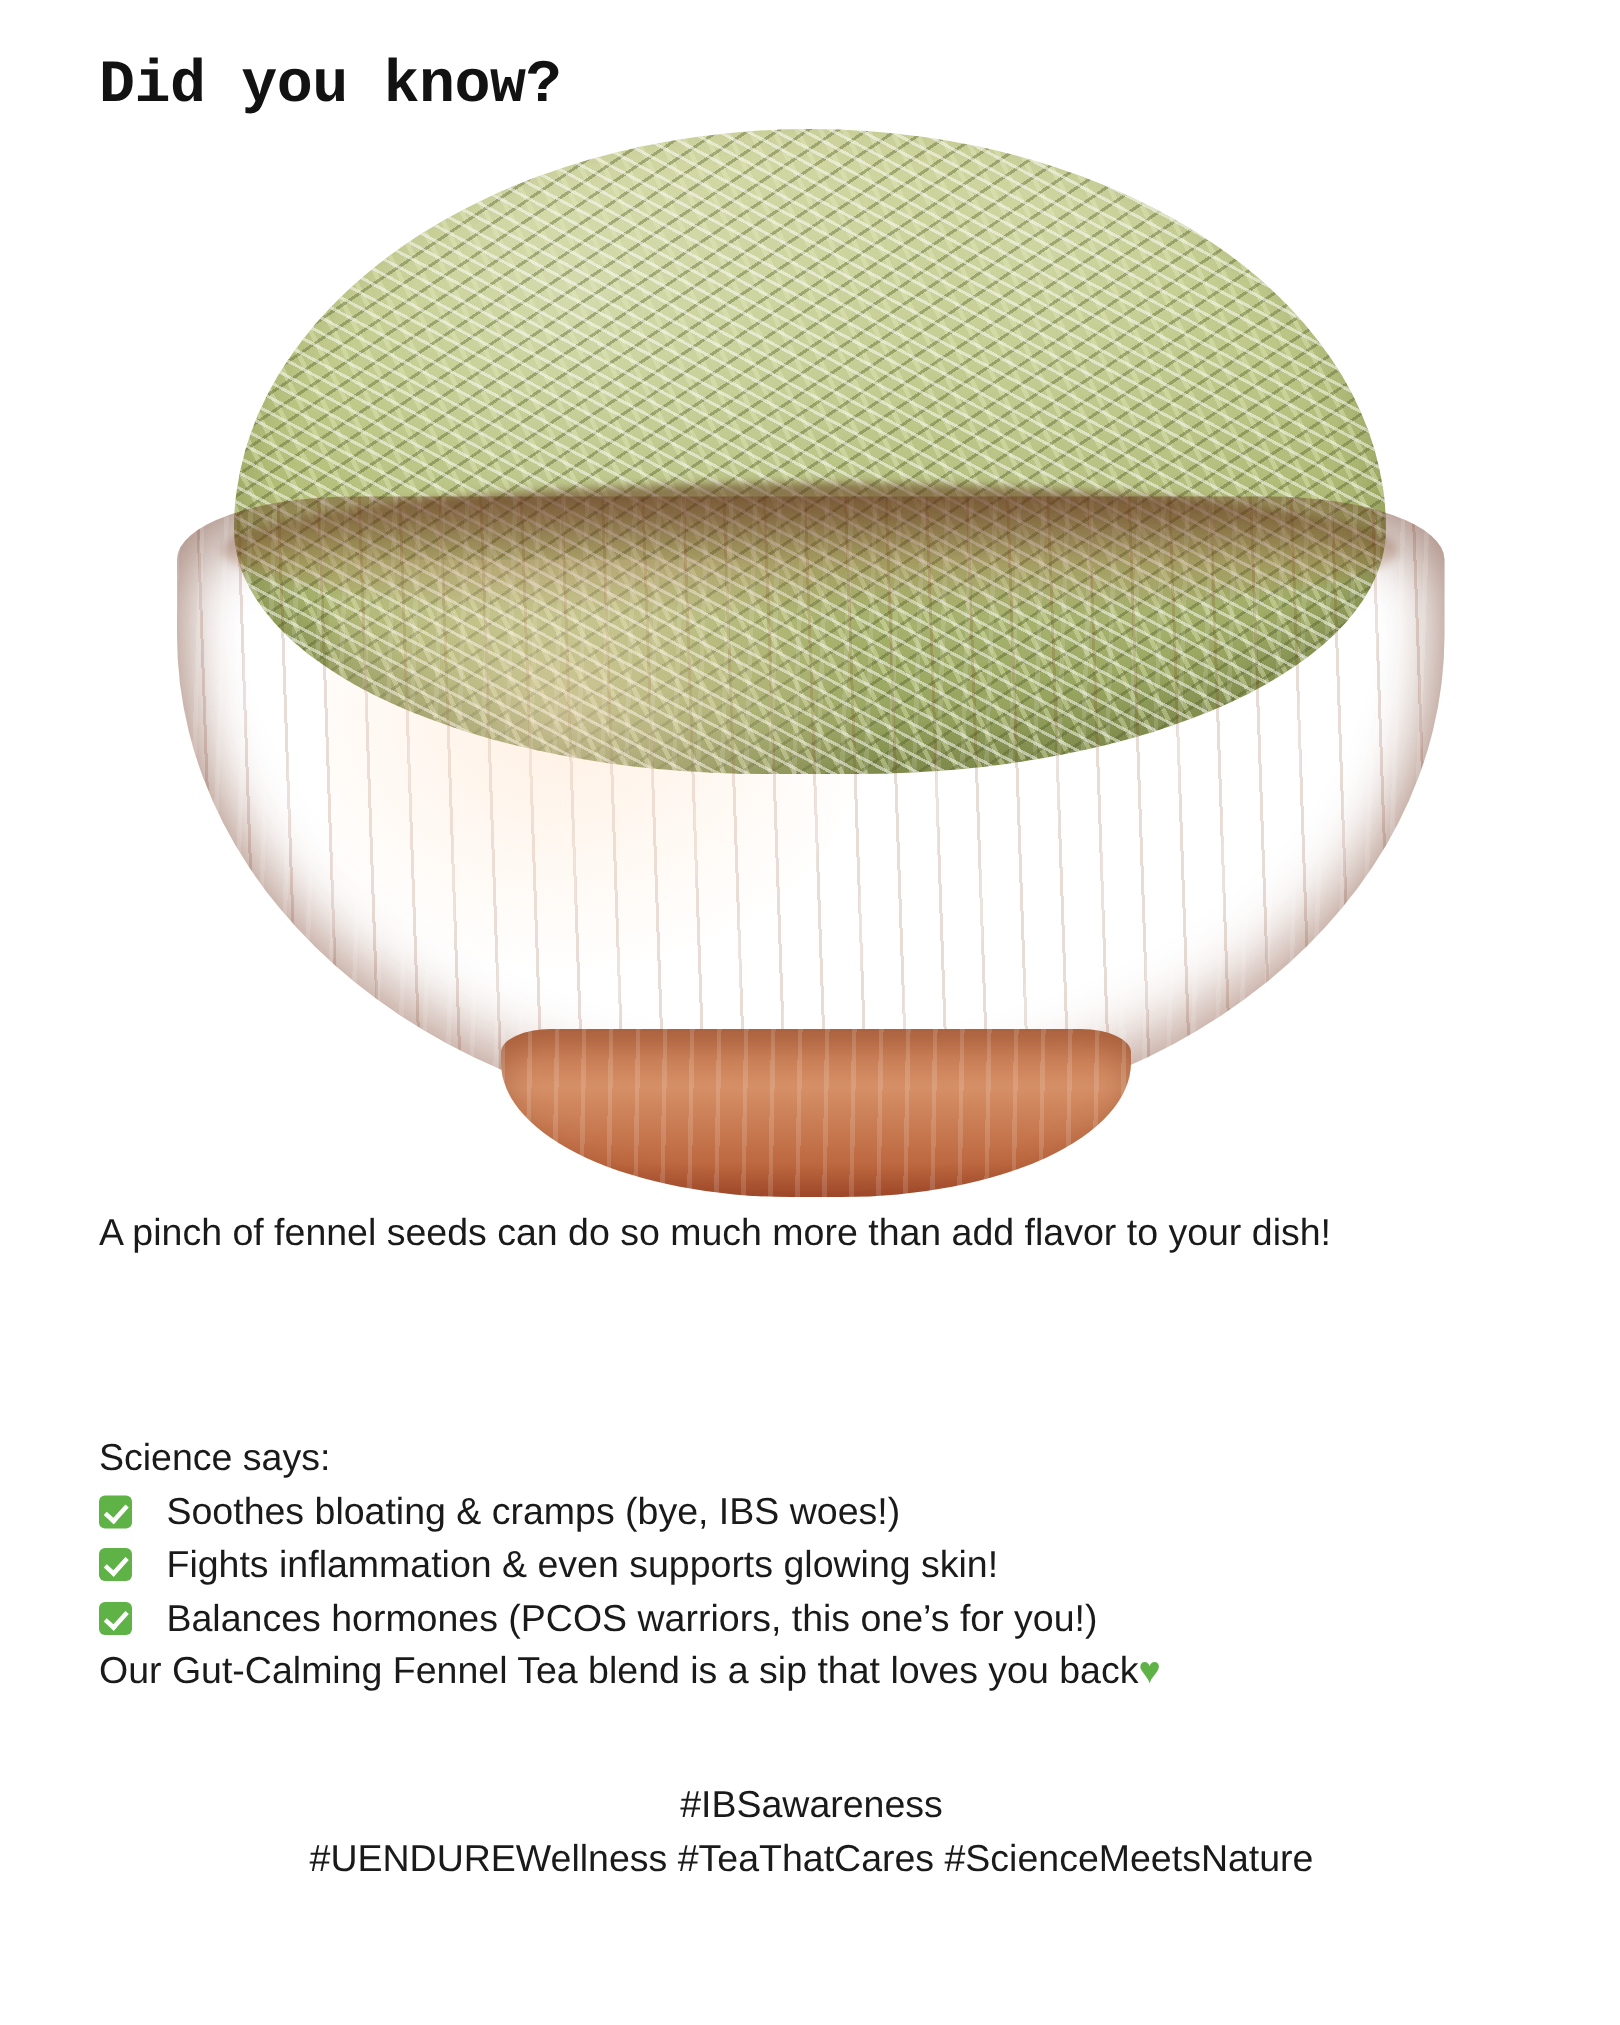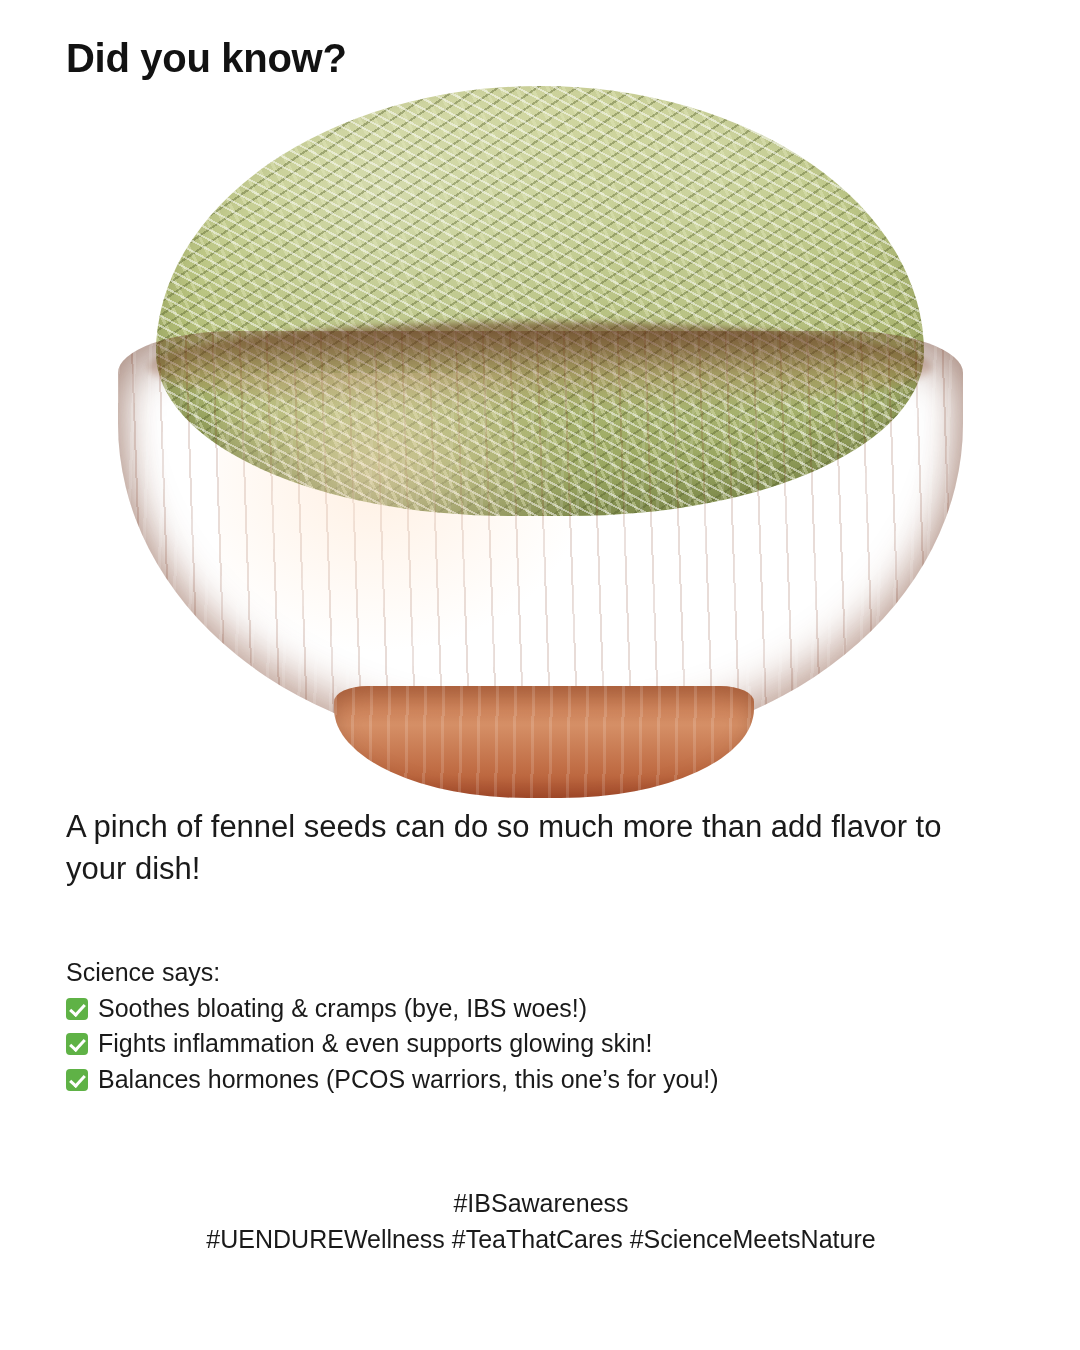--- a/index.html
+++ b/index.html
@@ -25,20 +25,21 @@
 
   .headline {
     position: absolute;
     left: 66px;
     top: 34px;
     font-size: 40px;
     font-weight: 600;
     letter-spacing: -0.3px;
     color: #121212;
     line-height: 1.2;
+    font-family: Liberation Mono, monospace;
   }
 
   
   .photo {
     position: absolute;
     left: 96px;
     top: 86px;
     width: 888px;
     height: 700px;
   }
@@ -148,39 +149,39 @@
     inset: 0;
     background-image: repeating-linear-gradient(91deg, rgba(255,255,255,0.14) 0px, rgba(255,255,255,0.14) 3px, rgba(0,0,0,0) 3px, rgba(0,0,0,0) 18px);
   }
 
   
   .intro {
     position: absolute;
     left: 66px;
     top: 806px;
     width: 910px;
-    font-size: 31px;
+    font-size: 25px;
     line-height: 1.35;
     color: #1a1a1a;
   }
 
   .science {
     position: absolute;
     left: 66px;
     top: 955px;
     width: 950px;
     font-size: 25px;
     line-height: 1.42;
     color: #1a1a1a;
   }
   .science .lead { display: block; }
   .bullet {
     display: flex;
     align-items: baseline;
-    gap: 10px;
+    gap: 23px;
   }
   .check {
     display: inline-block;
     width: 22px;
     height: 22px;
     border-radius: 4px;
     background: #5fb246;
     position: relative;
     flex: 0 0 auto;
     transform: translateY(3px);
@@ -240,20 +241,21 @@
     <div class="bullet">
       <span class="check"></span>
       <span>Fights inflammation &amp; even supports glowing skin!</span>
     </div>
 
     <div class="bullet">
       <span class="check"></span>
       <span>Balances hormones (PCOS warriors, this one’s for you!)</span>
     </div>
 
+    <span class="closing"><span>Our Gut-Calming Fennel Tea blend is a sip that loves you back</span><span class="heart">♥</span></span>
   </div>
 
   <div class="hashtags">
     <div>#IBSawareness</div>
     <div>#UENDUREWellness #TeaThatCares #ScienceMeetsNature</div>
   </div>
 
 </div>
 
 </body></html>

